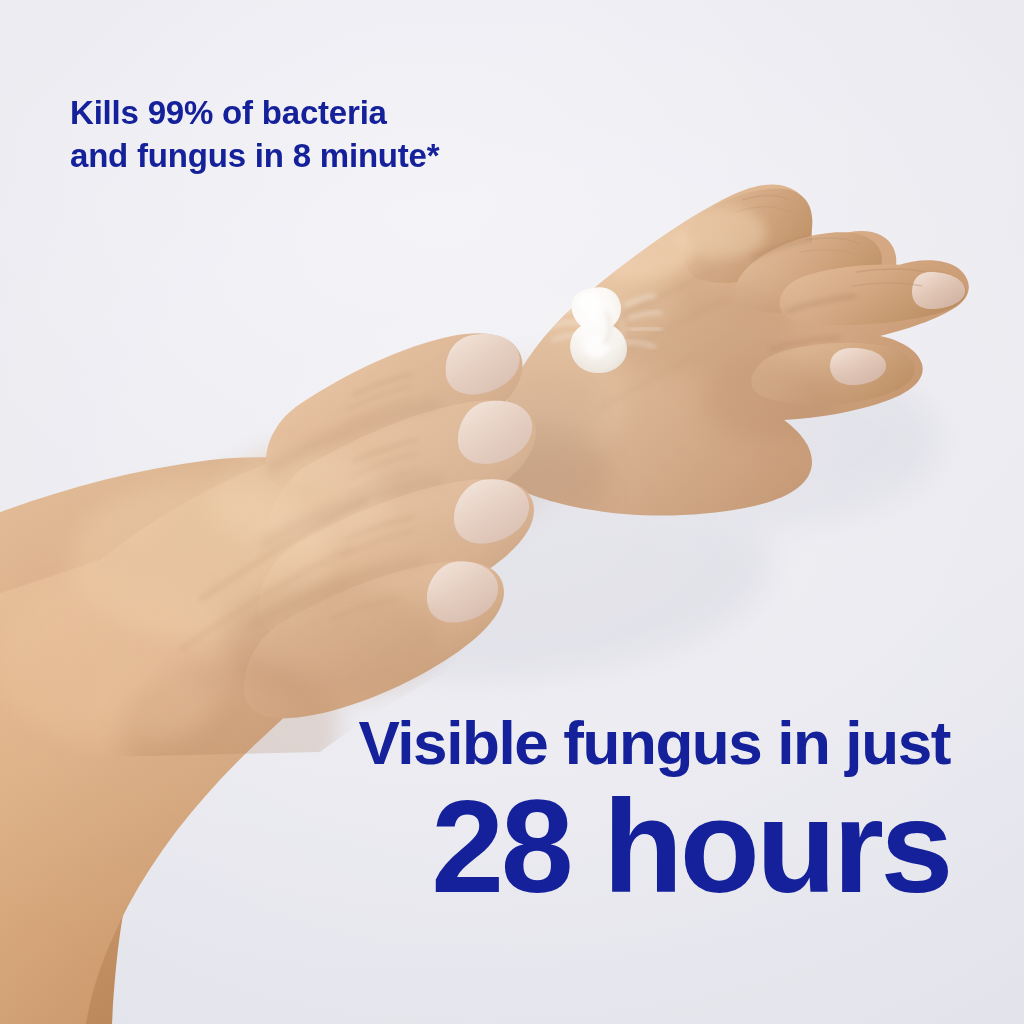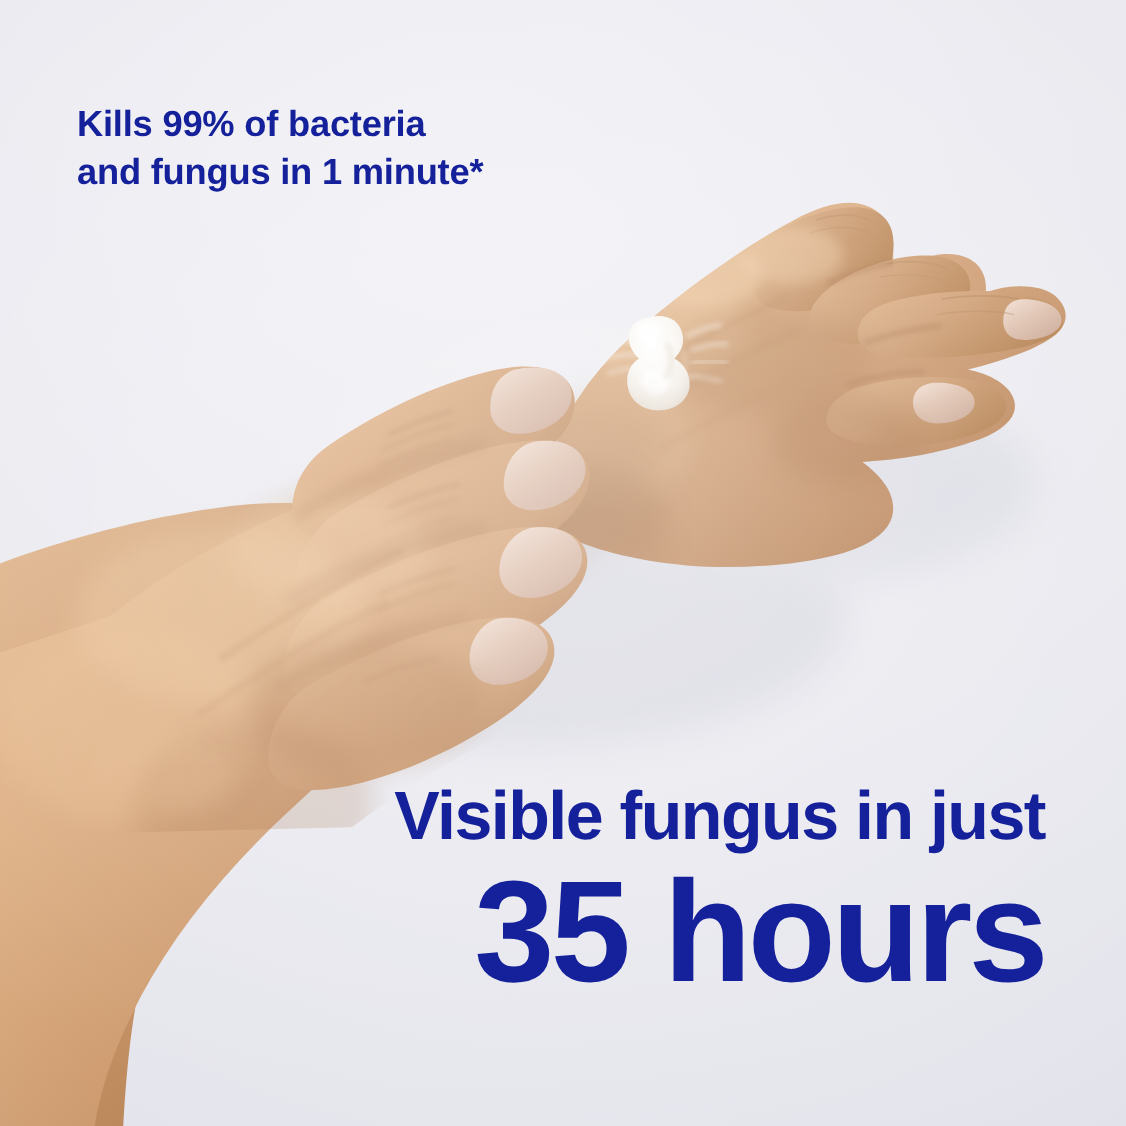--- a/index.html
+++ b/index.html
@@ -370,20 +370,20 @@
       </g>
 
       <ellipse cx="150" cy="700" rx="60" ry="36" fill="#e8bd92" opacity="0.28" filter="url(#fSoft)"></ellipse>
     </g>
 
     <rect x="0" y="0" width="1024" height="1024" fill="none"></rect>
   </svg>
   <div class="vignette"></div>
 
   <div class="claim">Kills 99% of bacteria
-and fungus in 1 minute*</div>
+and fungus in 8 minute*</div>
 
   <div class="headline">
     <span class="l1">Visible fungus in just</span>
-    <span class="l2">35 hours</span>
+    <span class="l2">28 hours</span>
   </div>
 
 </div>
 
 </body></html>

